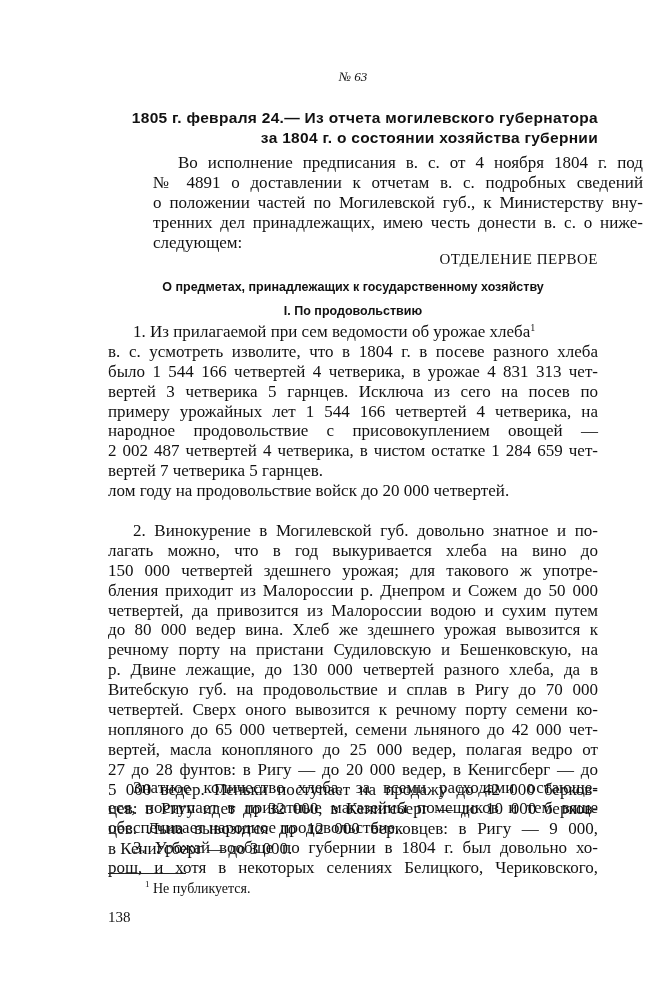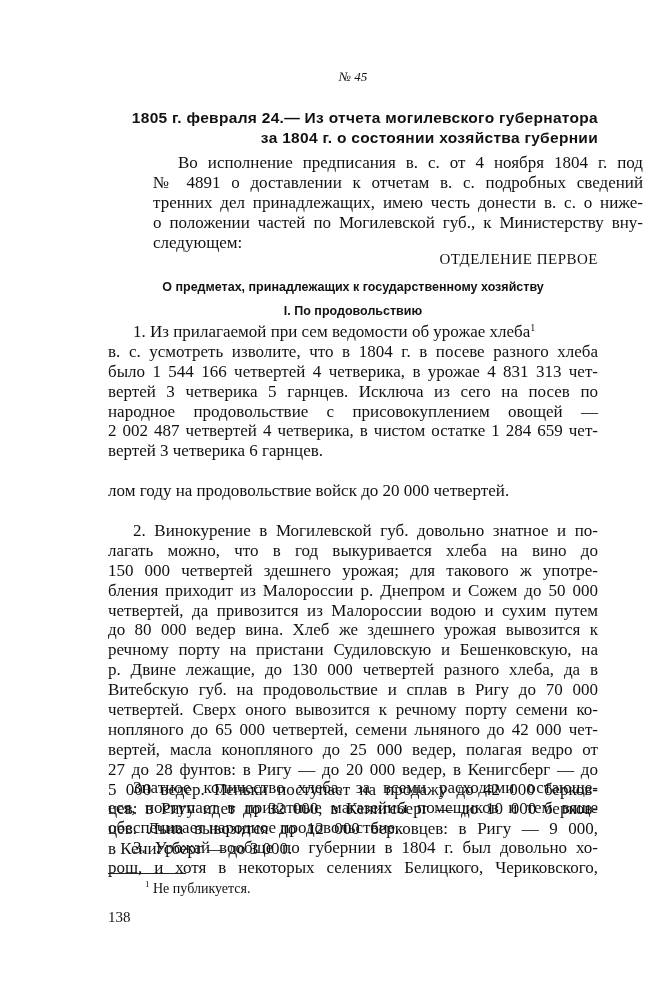--- a/index.html
+++ b/index.html
@@ -24,47 +24,48 @@
   .footnote-rule { position: absolute; left: 108px; top: 873px; width: 78px; height: 1px; background: #222; }
   .footnote { position: absolute; left: 145px; top: 879px; font-family: "Liberation Serif", serif; font-size: 14px; }
   .footnote sup { font-size: 9px; }
   .page-number { position: absolute; left: 108px; top: 909px; font-family: "Liberation Serif", serif; font-size: 15px; }
   sup.ref { font-size: 10px; vertical-align: 6px; line-height: 0; }
 </style>
 </head>
 <body>
 
 <div class="page">
-  <div class="doc-number">№ 45</div>
+  <div class="doc-number">№ 63</div>
 
   <div class="heading h1">
     <div>1805 г. февраля 24.— Из отчета могилевского губернатора</div>
     <div>за 1804 г. о состоянии хозяйства губернии</div>
   </div>
 
   <div class="para" style="top:153px;margin-left:45px;">
     <span class="line indent">Во исполнение предписания в. с. от 4 ноября 1804 г. под</span>
     <span class="line">№ 4891 о доставлении к отчетам в. с. подробных сведений</span>
+    <span class="line">о положении частей по Могилевской губ., к Министерству вну-</span>
     <span class="line">тренних дел принадлежащих, имею честь донести в. с. о ниже-</span>
-    <span class="line">о положении частей по Могилевской губ., к Министерству вну-</span>
     <span class="line last">следующем:</span>
   </div>
 
   <div class="section-title" style="top:251px;">ОТДЕЛЕНИЕ ПЕРВОЕ</div>
   <div class="subsection" style="top:280px;">О предметах, принадлежащих к государственному хозяйству</div>
   <div class="subsection" style="top:304px;">I. По продовольствию</div>
 
   <div class="para" style="top:322px;">
     <span class="line indent last"><span>1. Из прилагаемой при сем ведомости об урожае хлеба</span><sup class="ref">1</sup></span>
     <span class="line">в. с. усмотреть изволите, что в 1804 г. в посеве разного хлеба</span>
     <span class="line">было 1 544 166 четвертей 4 четверика, в урожае 4 831 313 чет-</span>
     <span class="line">вертей 3 четверика 5 гарнцев. Исключа из сего на посев по</span>
+    <span class="line">примеру урожайных лет 1 544 166 четвертей 4 четверика, на</span>
     <span class="line">народное продовольствие с присовокуплением овощей —</span>
     <span class="line">2 002 487 четвертей 4 четверика, в чистом остатке 1 284 659 чет-</span>
-    <span class="line last">вертей 3 четверика 6 гарнцев.</span>
+    <span class="line last">вертей 7 четверика 5 гарнцев.</span>
   </div>
 
   <div class="para" style="top:481px;">
     <span class="line last">лом году на продовольствие войск до 20 000 четвертей.</span>
   </div>
 
   <div class="para" style="top:521px;">
     <span class="line indent">2. Винокурение в Могилевской губ. довольно знатное и по-</span>
     <span class="line">лагать можно, что в год выкуривается хлеба на вино до</span>
     <span class="line">150 000 четвертей здешнего урожая; для такового ж употре-</span>

